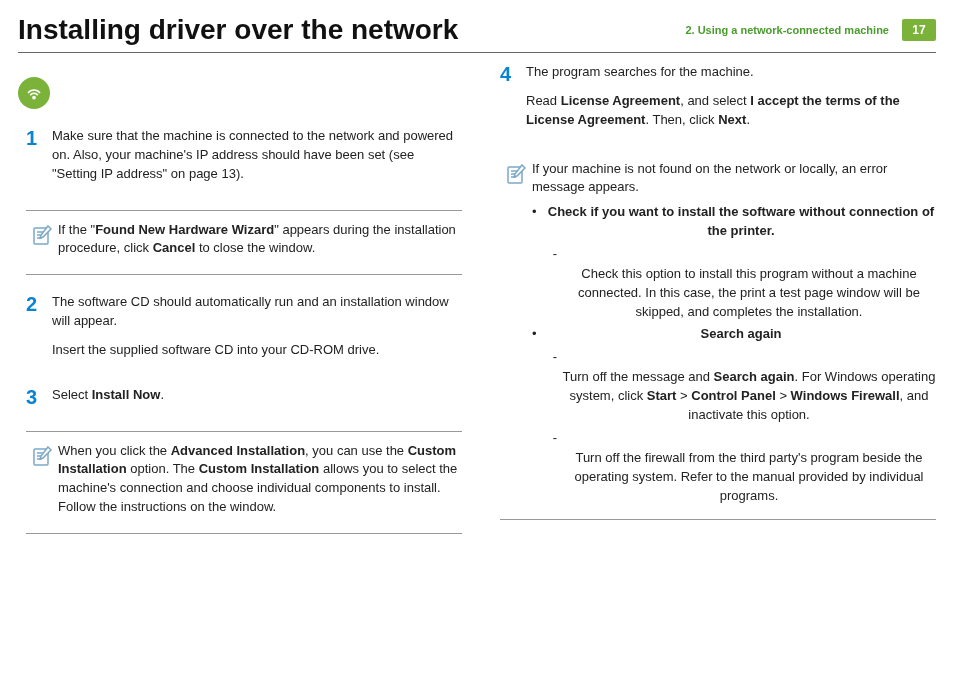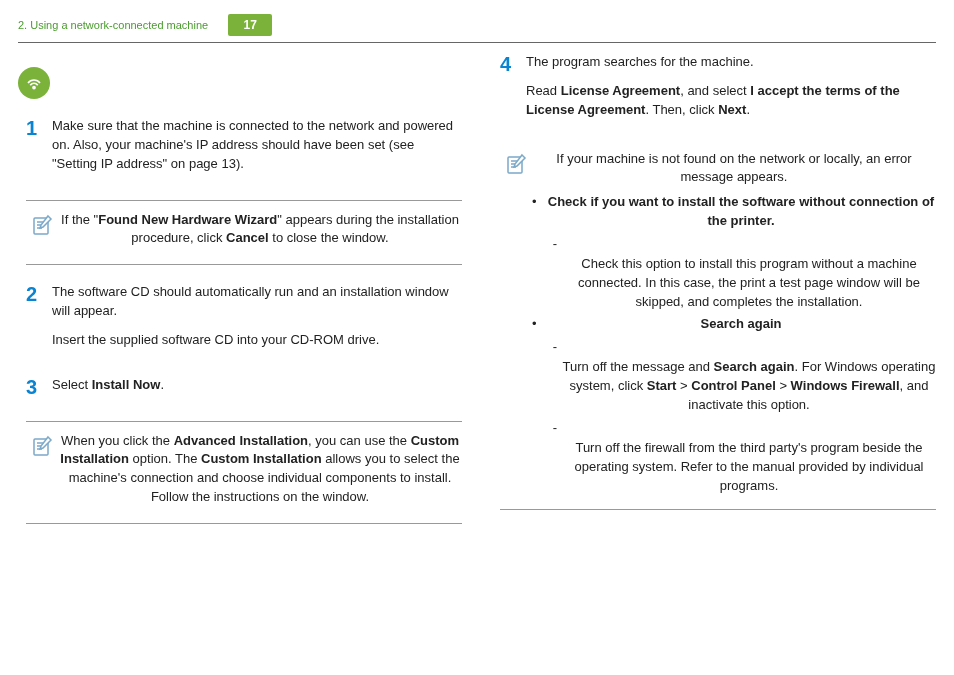--- a/index.html
+++ b/index.html
@@ -22,27 +22,27 @@
       font-weight: 700;
       color: #111;
     }
     .header-right {
       display: flex;
       align-items: center;
       font-size: 11px;
     }
     .chapter {
       color: #4a9c2e;
-      font-weight: 400;
-      margin-right: 20px;
+      font-weight: 700;
+      margin-right: 13px;
     }
     .page-badge {
       background: #7bb33a;
       color: #fff;
-      width: 44px;
+      width: 34px;
       height: 22px;
       display: flex;
       align-items: center;
       justify-content: center;
       font-size: 12px;
       font-weight: 700;
       border-radius: 2px;
     }
     .hr {
       height: 1px;
@@ -113,21 +113,21 @@
     .note-icon {
       width: 32px;
       flex-shrink: 0;
       color: #7ba9c9;
       display: flex;
       align-items: flex-start;
       justify-content: center;
       padding-top: 2px;
     }
     .note-body { flex: 1; }
-    .note-body p { margin-bottom: 6px; text-align: center; }
+    .note-body p { margin-bottom: 6px; }
     .bullet {
       display: flex;
       margin-bottom: 4px;
     }
     .bullet .dot {
       width: 14px;
       flex-shrink: 0;
     }
     .bullet .bb { flex: 1; text-align: center; }
     .sub {
@@ -136,20 +136,21 @@
       font-weight: 400;
     }
     .sub .dash { width: 16px; flex-shrink: 0; padding-left: 2px; }
     .sub .sb { flex: 1; margin-top: 20px; }
     b { font-weight: 700; }
   </style>
 </head>
 <body>
 
 <div class="header">
+  <div class="title">Installing driver over the network</div>
   <div class="header-right">
     <span class="chapter">2.  Using a network-connected machine</span>
     <span class="page-badge">17</span>
   </div>
 </div>
 <div class="hr"></div>
 
 <div class="columns">
 
   <div class="col">

